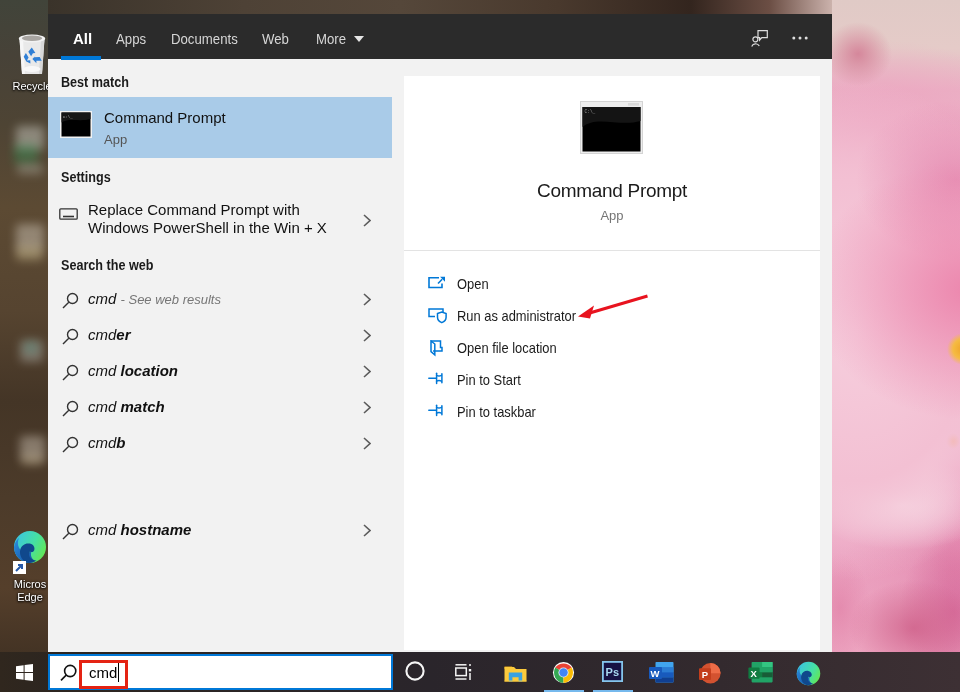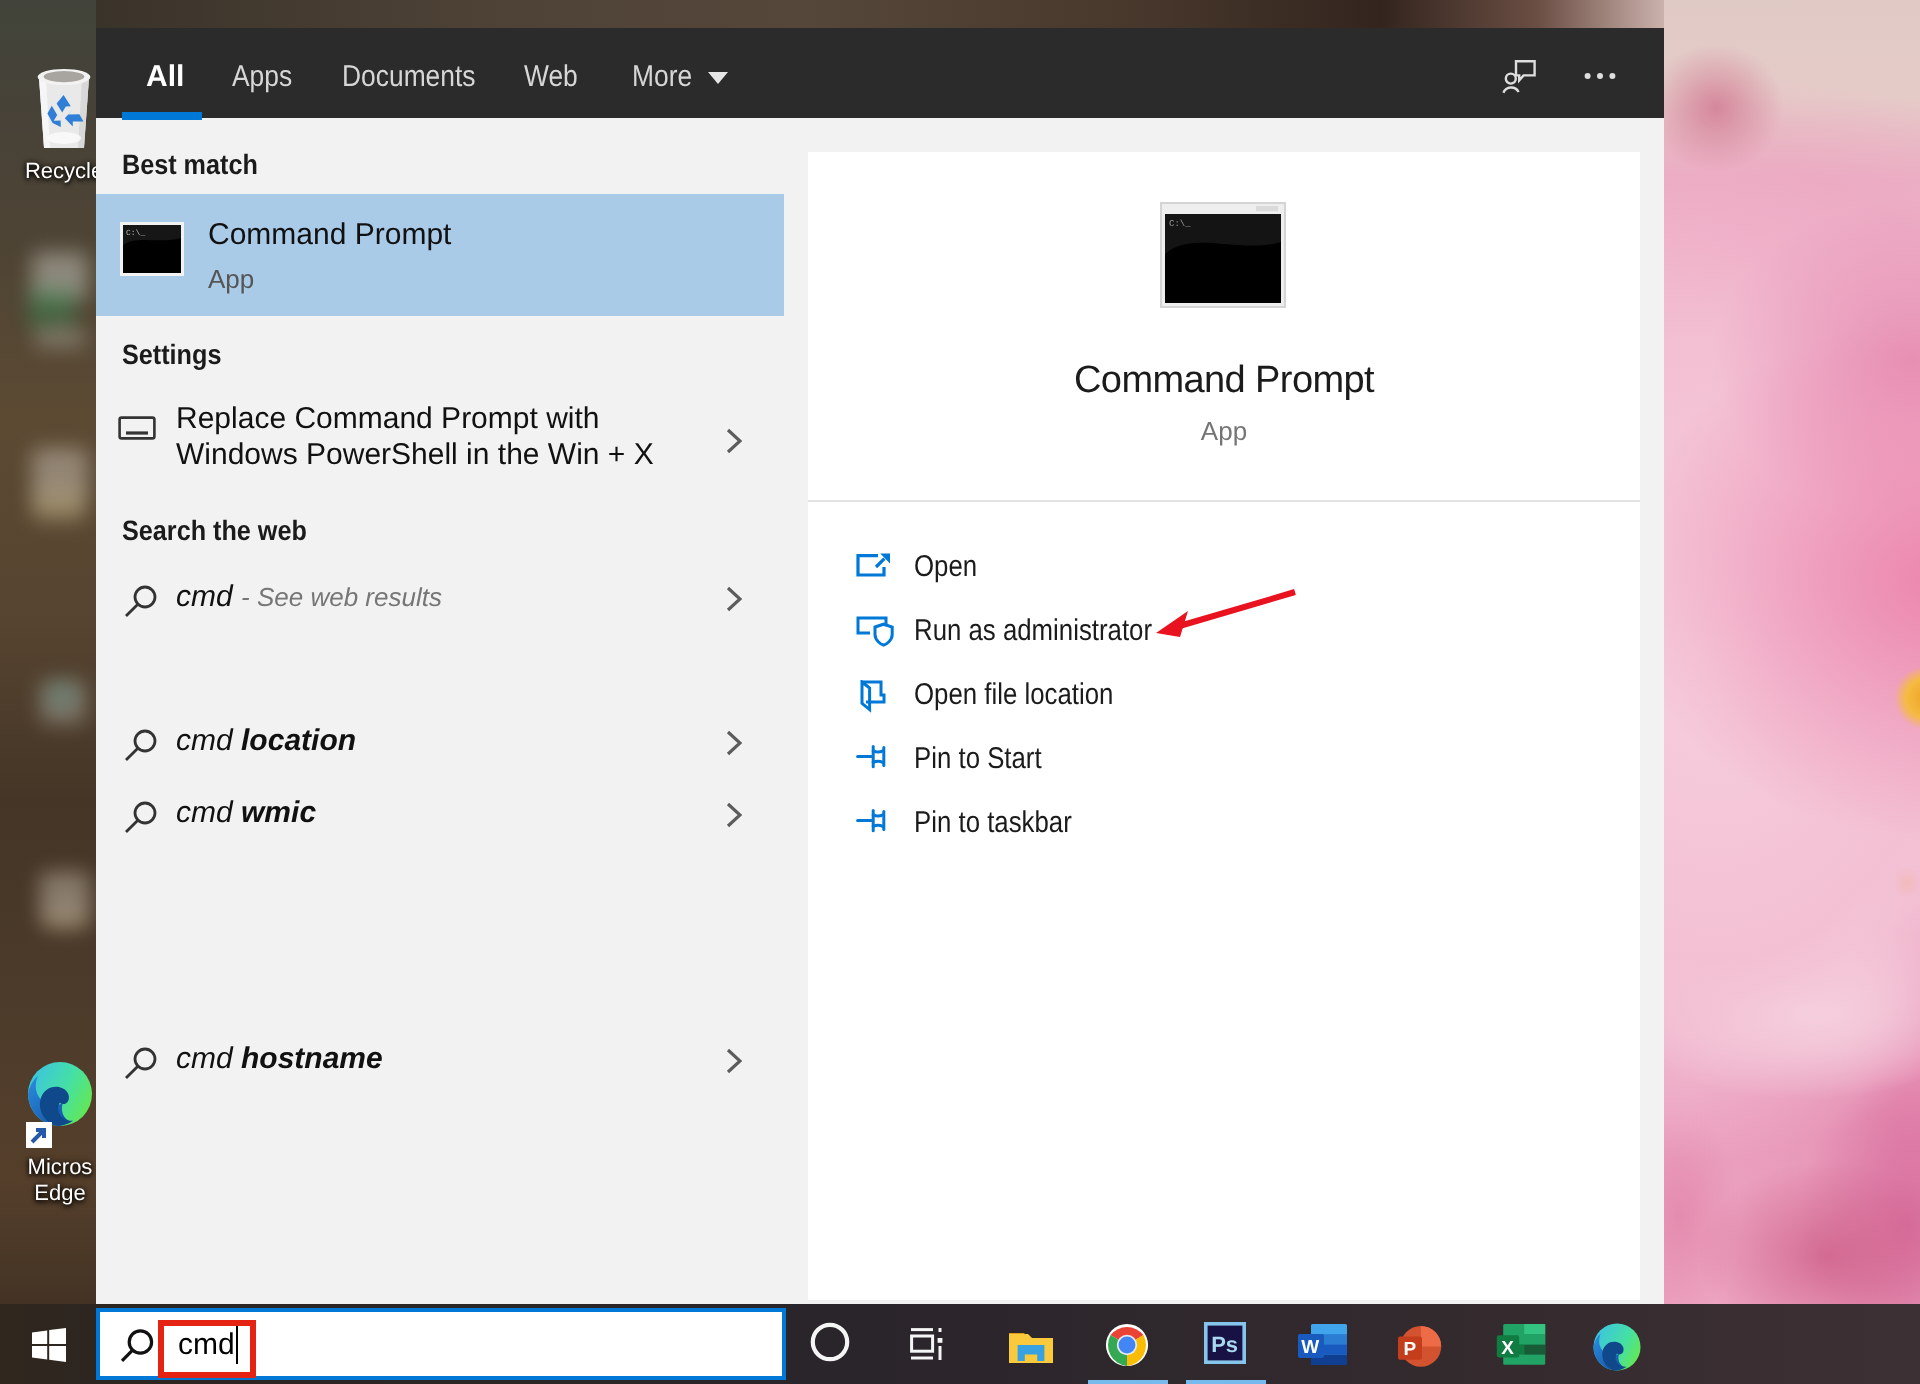--- a/index.html
+++ b/index.html
@@ -204,36 +204,56 @@
   <div class="litem" style="top:268px">
       <svg class="lmag" width="17" height="17" viewBox="0 0 17 17" fill="none" stroke="#333" stroke-width="1.4">
         <circle cx="10.5" cy="6.5" r="5"></circle>
         <path d="M6.8 10.2 L1 16"></path>
       </svg>
       <span class="ltxt">cmd <span class="gray">- See web results</span></span>
       <svg class="chev" width="8" height="13" viewBox="0 0 8 13" fill="none" stroke="#5c5c5c" stroke-width="1.6">
         <path d="M1 1 L7 6.5 L1 12"></path>
       </svg>
     </div>
+  <div class="litem" style="top:304px">
+      <svg class="lmag" width="17" height="17" viewBox="0 0 17 17" fill="none" stroke="#333" stroke-width="1.4">
+        <circle cx="10.5" cy="6.5" r="5"></circle>
+        <path d="M6.8 10.2 L1 16"></path>
+      </svg>
+      <span class="ltxt">cmd<span class="bold">er</span></span>
+      <svg class="chev" width="8" height="13" viewBox="0 0 8 13" fill="none" stroke="#5c5c5c" stroke-width="1.6">
+        <path d="M1 1 L7 6.5 L1 12"></path>
+      </svg>
+    </div>
   <div class="litem" style="top:340px">
       <svg class="lmag" width="17" height="17" viewBox="0 0 17 17" fill="none" stroke="#333" stroke-width="1.4">
         <circle cx="10.5" cy="6.5" r="5"></circle>
         <path d="M6.8 10.2 L1 16"></path>
       </svg>
       <span class="ltxt">cmd <span class="bold">location</span></span>
       <svg class="chev" width="8" height="13" viewBox="0 0 8 13" fill="none" stroke="#5c5c5c" stroke-width="1.6">
         <path d="M1 1 L7 6.5 L1 12"></path>
       </svg>
     </div>
   <div class="litem" style="top:376px">
       <svg class="lmag" width="17" height="17" viewBox="0 0 17 17" fill="none" stroke="#333" stroke-width="1.4">
         <circle cx="10.5" cy="6.5" r="5"></circle>
         <path d="M6.8 10.2 L1 16"></path>
       </svg>
-      <span class="ltxt">cmd <span class="bold">wmic</span></span>
+      <span class="ltxt">cmd <span class="bold">match</span></span>
+      <svg class="chev" width="8" height="13" viewBox="0 0 8 13" fill="none" stroke="#5c5c5c" stroke-width="1.6">
+        <path d="M1 1 L7 6.5 L1 12"></path>
+      </svg>
+    </div>
+  <div class="litem" style="top:412px">
+      <svg class="lmag" width="17" height="17" viewBox="0 0 17 17" fill="none" stroke="#333" stroke-width="1.4">
+        <circle cx="10.5" cy="6.5" r="5"></circle>
+        <path d="M6.8 10.2 L1 16"></path>
+      </svg>
+      <span class="ltxt">cmd<span class="bold">b</span></span>
       <svg class="chev" width="8" height="13" viewBox="0 0 8 13" fill="none" stroke="#5c5c5c" stroke-width="1.6">
         <path d="M1 1 L7 6.5 L1 12"></path>
       </svg>
     </div>
   <div class="litem" style="top:499px">
       <svg class="lmag" width="17" height="17" viewBox="0 0 17 17" fill="none" stroke="#333" stroke-width="1.4">
         <circle cx="10.5" cy="6.5" r="5"></circle>
         <path d="M6.8 10.2 L1 16"></path>
       </svg>
       <span class="ltxt">cmd <span class="bold">hostname</span></span>

